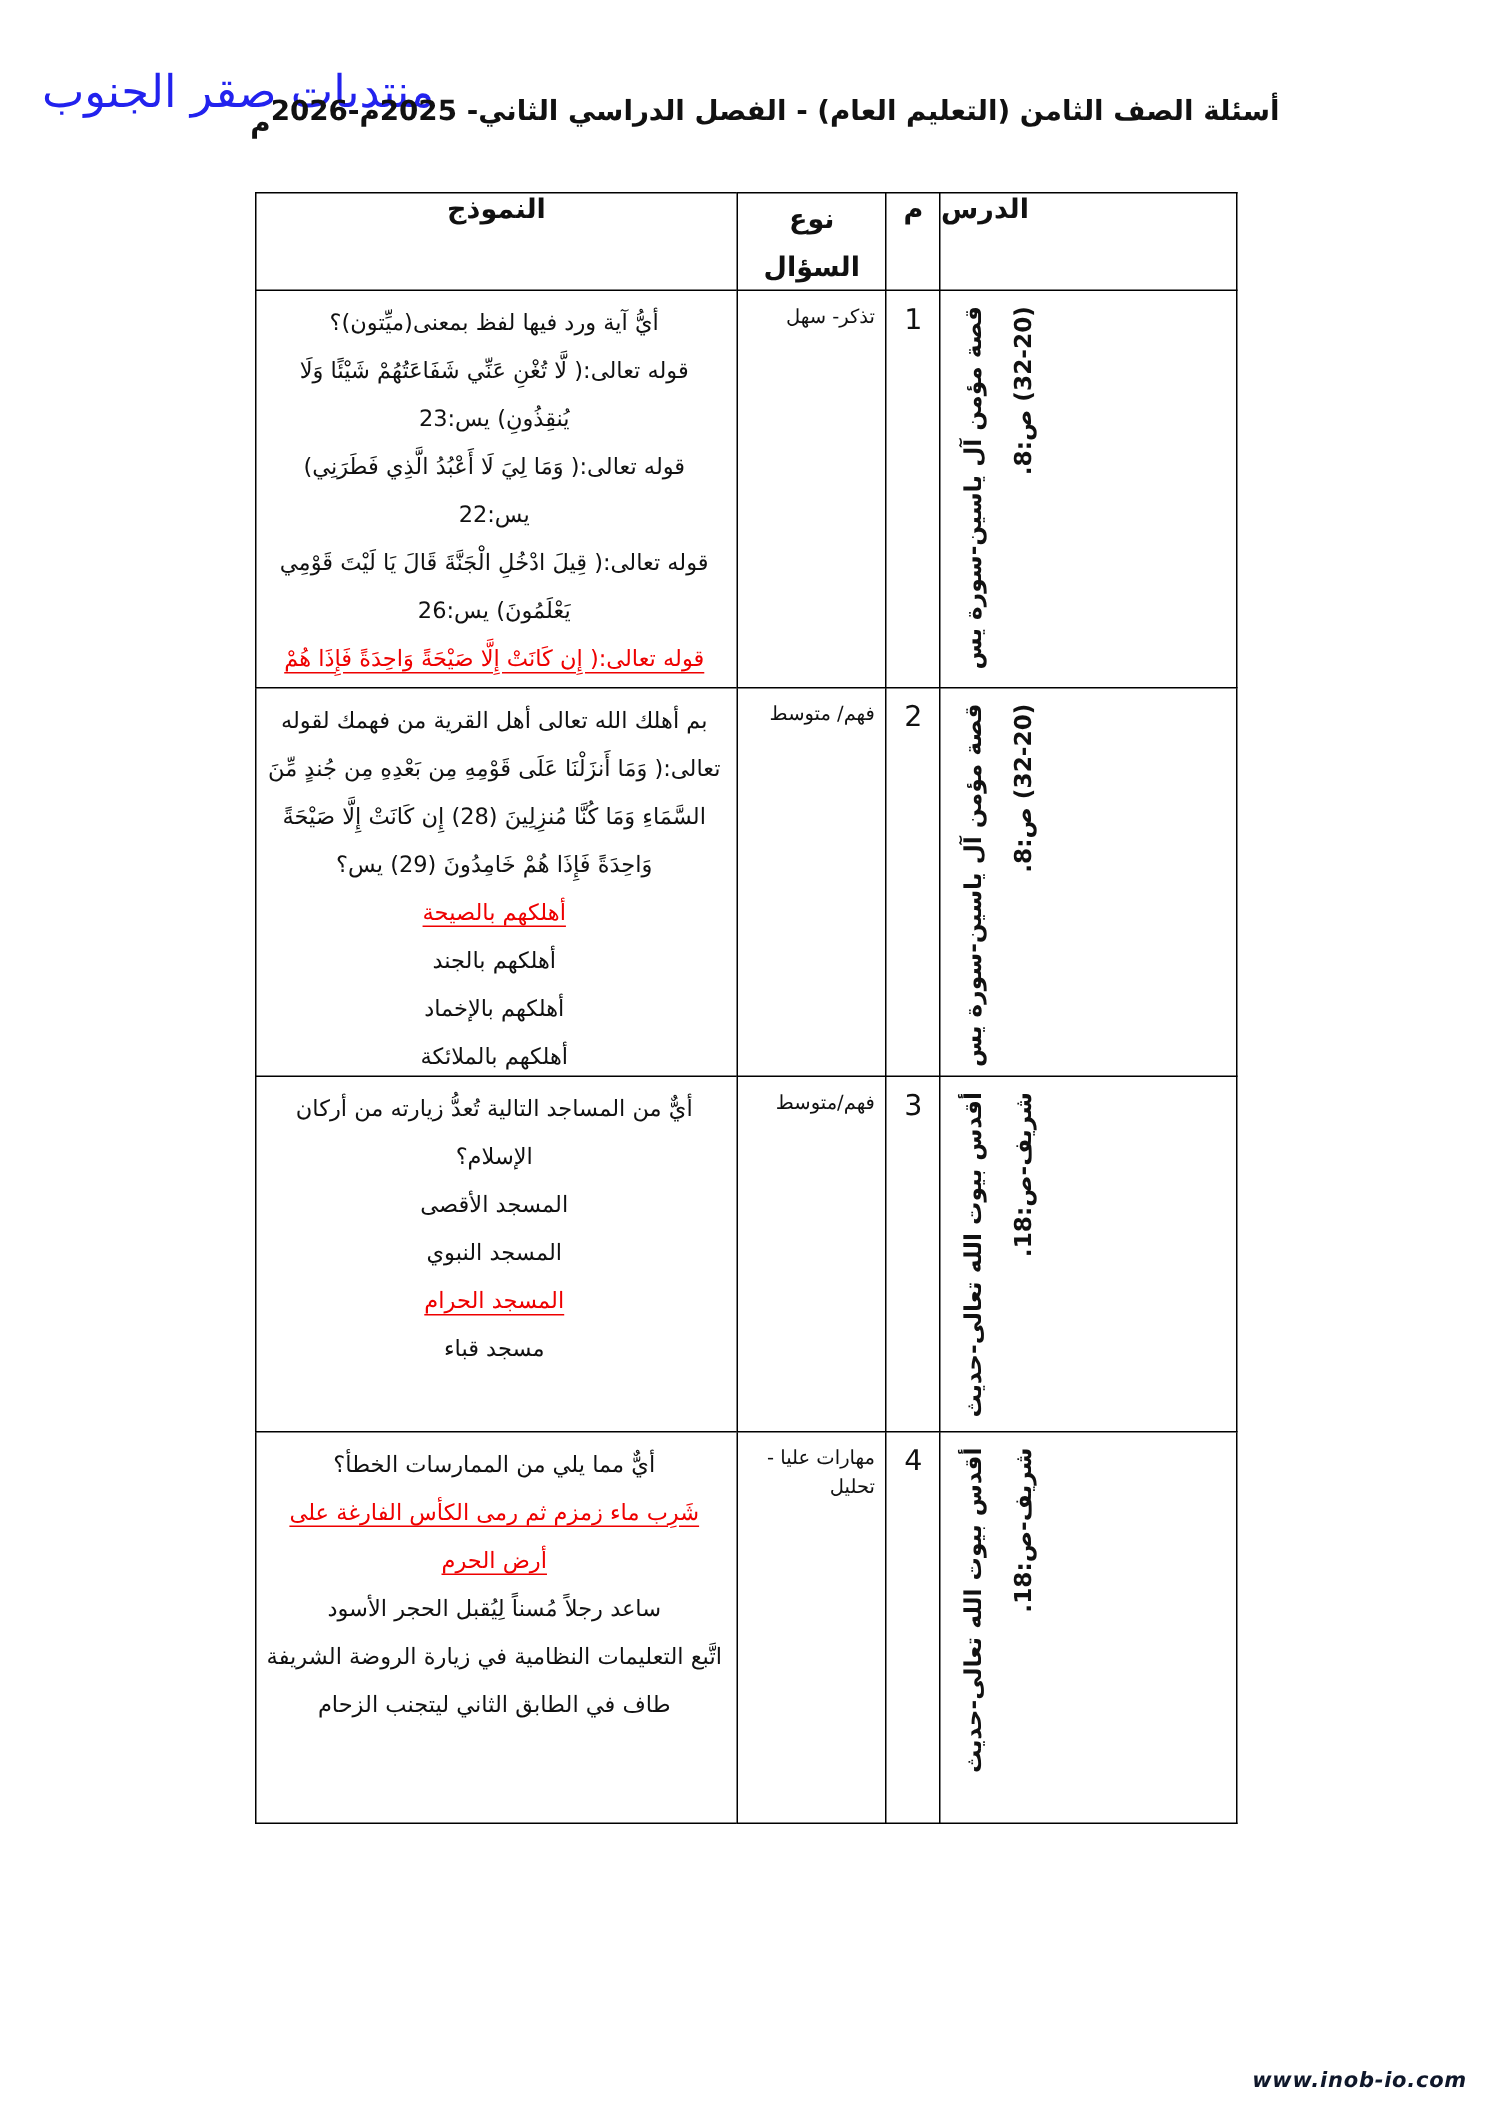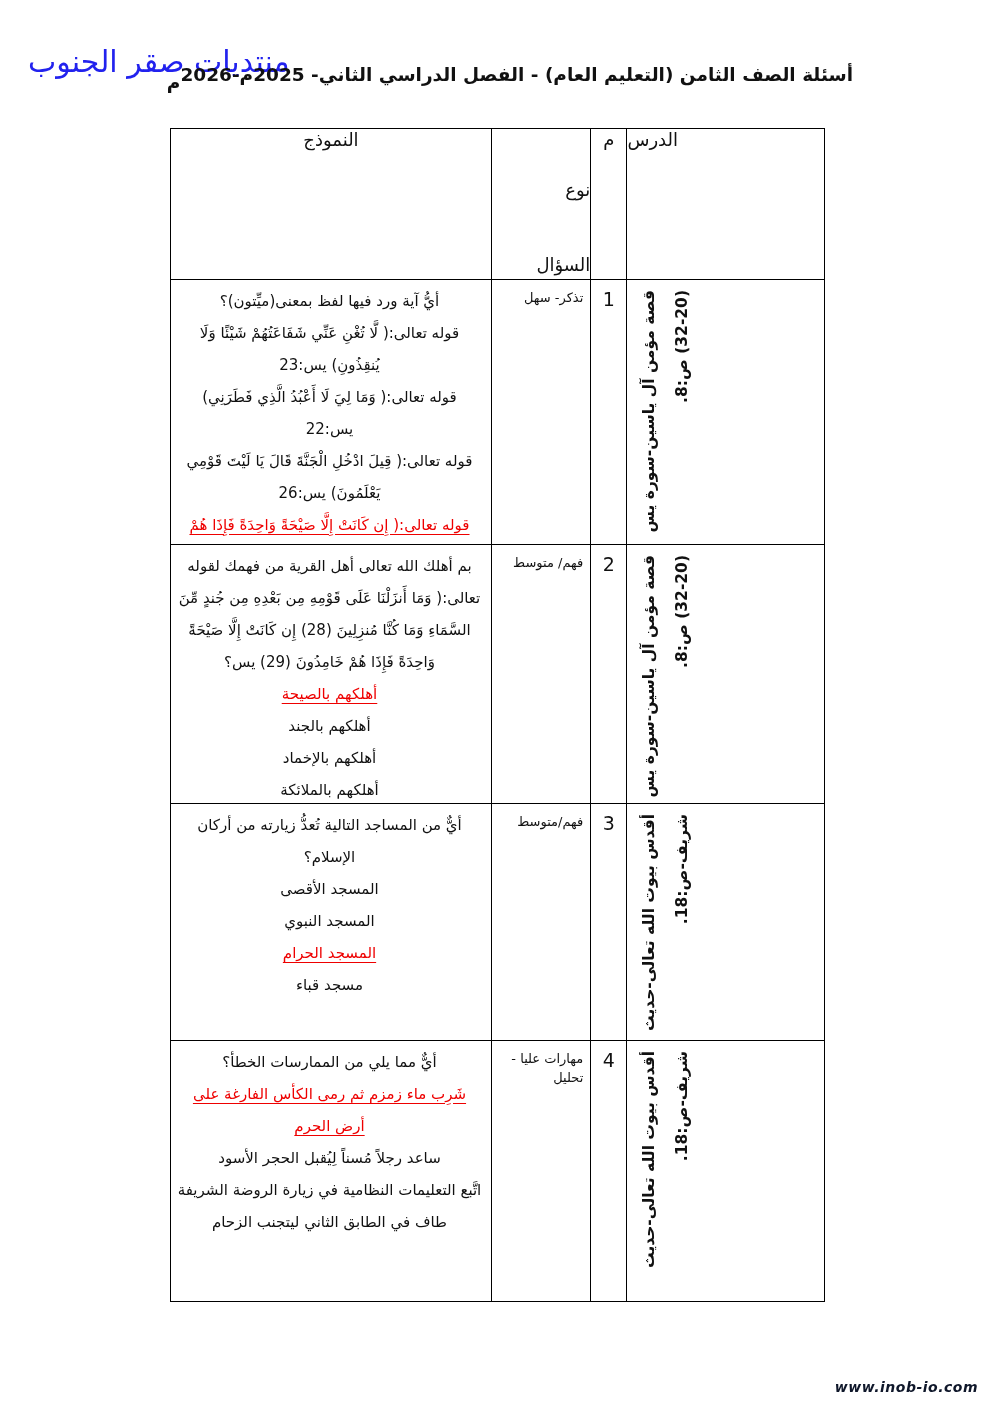--- a/index.html
+++ b/index.html
@@ -30,22 +30,22 @@
   
   table.qtable{
     position:absolute;left:170px;top:128px;width:655px;
     border-collapse:collapse;table-layout:fixed;direction:rtl;
   }
   table.qtable td,table.qtable th{
     border:1.5px solid var(--border);
     vertical-align:top;padding:0;
   }
   tr.hdr{height:62px;}
-  th{font-weight:normal;font-size:18px;color:var(--ink);}
-  th .th-line{line-height:28px;padding-top:4px;text-align:right;margin-top:43px;}
+  th{font-weight:bold;font-size:18px;color:var(--ink);}
+  th .th-line{line-height:28px;padding-top:4px;text-align:center;}
   th.th-lesson{text-align:left;padding:14px 28px 0 0;}
   th.th-num{text-align:center;padding-top:14px;}
   th.th-model{text-align:center;padding-top:14px;}
   
   td.lesson{position:relative;overflow:hidden;}
   .lesson-rot{
     position:absolute;top:10px;left:6px;
     transform-origin:top left;
     transform:rotate(-90deg) translateX(-100%);
     direction:rtl;text-align:right;

